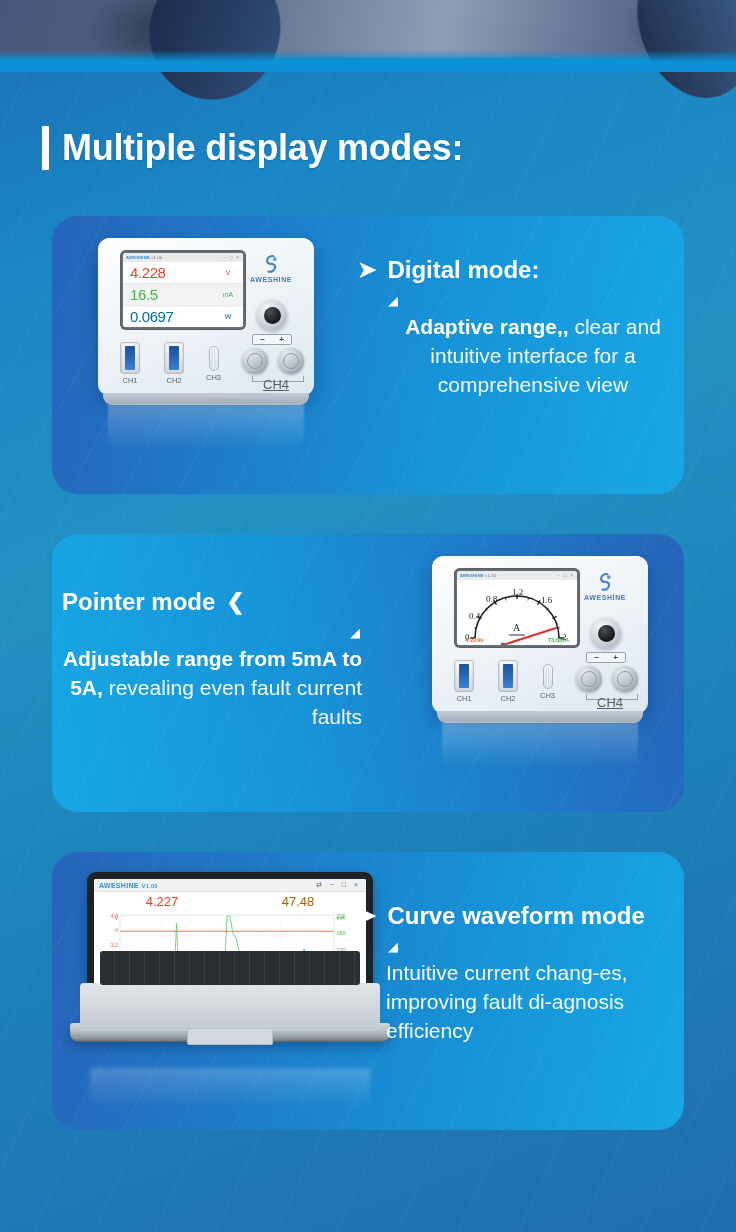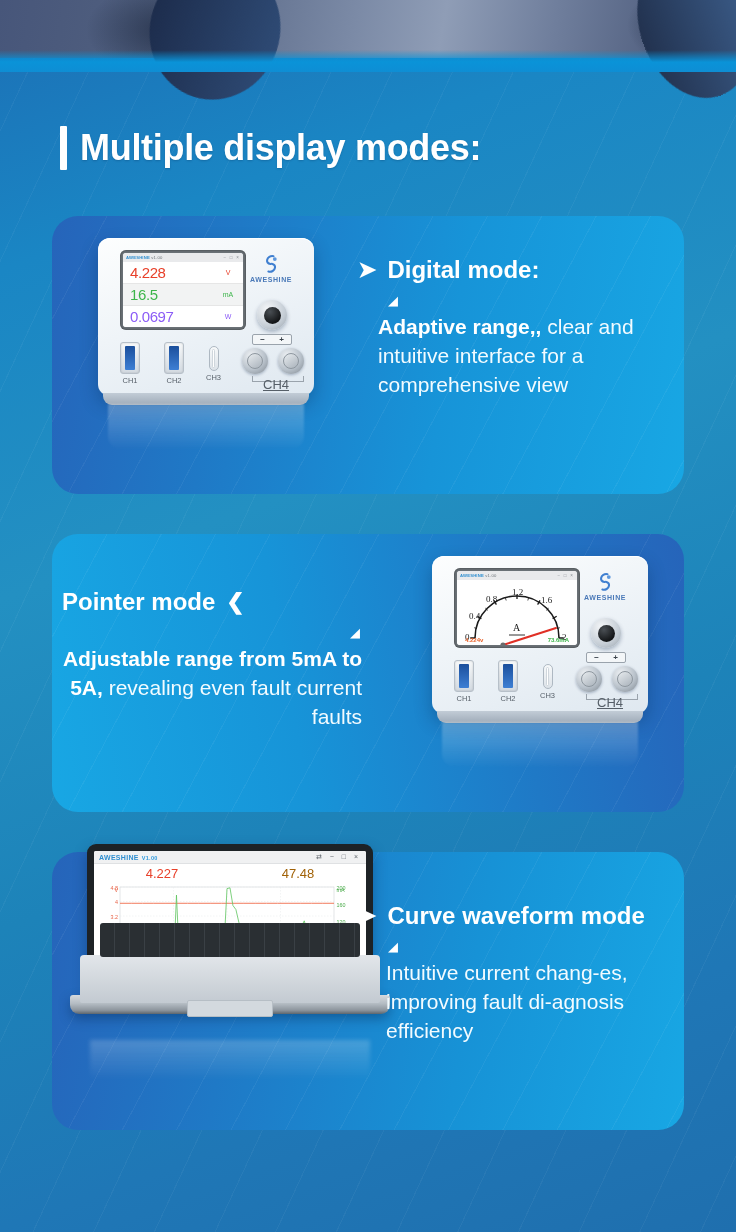--- a/index.html
+++ b/index.html
@@ -44,21 +44,21 @@
     background:linear-gradient(90deg,#22324f,#3a5a86);
     transform:rotate(-20deg);
   }
   #strip-fade{
     position:absolute; left:0; top:50px; width:736px; height:22px;
     background:linear-gradient(180deg, rgba(0,140,210,0) 0%, #0a93d8 55%, #0e8ed4 100%);
   }
 
   
   #headline{
-    position:absolute; left:60px; top:126px;
+    position:absolute; left:42px; top:126px;
     display:flex; align-items:center; gap:13px;
   }
   #headline .bar{ width:7px; height:44px; background:#fff; border-radius:1px; }
   #headline .txt{
     color:#fff; font-size:36px; font-weight:bold; letter-spacing:-.3px;
     text-shadow:0 1px 2px rgba(0,40,80,.25);
   }
 
   
   .card{
@@ -87,21 +87,21 @@
   .arrow{ font-size:22px; line-height:1; font-weight:bold; }
   .subarrow{ font-size:13px; line-height:1; display:block; }
   .body-txt{
     font-size:21px; line-height:1.37; font-weight:300; color:#f2fbff;
     margin-top:6px;
   }
   .body-txt b{ font-weight:bold; color:#fff; }
 
   #t1{ left:358px; top:256px; width:322px; }
   #t1 .subarrow{ margin:10px 0 0 30px; }
-  #t1 .body-txt{ margin-left:20px; }
+  #t1 .body-txt{ margin-left:28px;text-align:center; }
   #t2{ left:62px; top:588px; width:322px; text-align:right; }
   #t2 .subarrow{ margin:10px 24px 0 0; }
   #t2 .body-txt{ margin-right:22px; }
   #t3{ left:358px; top:902px; width:324px; }
   #t3 .subarrow{ margin:10px 0 0 30px; }
   #t3 .body-txt{ margin-left:28px; }
 
   
   .device{ position:absolute; }
   .dev-body{
@@ -137,21 +137,21 @@
   .scr-bar .w{ font-size:4.5px; color:#8b9096; letter-spacing:1.2px; }
   .readout{ flex:1; display:flex; flex-direction:column; }
   .rd-row{
     flex:1; display:flex; align-items:center; border-bottom:1px solid #e6e6e6;
     padding:0 5px 0 7px; background:#fff;
   }
   .rd-row:nth-child(2){ background:#f2f3f3; }
   .rd-row:last-child{ border-bottom:none; }
   .rd-val{ flex:1; font-size:15px; letter-spacing:-.4px; }
   .rd-unit{ font-size:7px; width:20px; text-align:center; }
-  .c-v{ color:#e8402a; } .c-a{ color:#3db54a; } .c-w{ color:#8b5cf6; }
+  .c-v{ color:#e8402a; } .c-a{ color:#3db54a; } .c-w{ color:#0369a1; }
 
   
   .logo{ position:absolute; right:14px; top:16px; width:58px; text-align:center; }
   .logo svg{ display:block; margin:0 auto; }
   .logo .nm{ font-size:7px; font-weight:bold; color:#4a79b8; letter-spacing:.6px; margin-top:2px; }
 
   
   .knob{
     position:absolute; right:27px; top:62px; width:30px; height:30px; border-radius:50%;
     background:radial-gradient(circle at 35% 30%,#f4f6f8,#c6ced6 60%,#9aa4ae);
@@ -200,21 +200,21 @@
   .brk{ position:absolute; border:1px solid #9aa3ac; border-top:none; height:6px; }
 
   
   .gauge-area{ flex:1; position:relative; background:#fff; }
   .gauge-svg{ position:absolute; left:0; top:0; }
   .g-read{ position:absolute; bottom:2px; font-size:6px; font-weight:bold; }
   .g-v{ left:8px; color:#e8622a; }
   .g-a{ right:8px; color:#3db54a; }
 
   
-  #laptop{ position:absolute; left:70px; top:844px; width:320px; }
+  #laptop{ position:absolute; left:70px; top:872px; width:320px; }
   .lid{
     width:286px; margin:0 auto; height:152px; background:#1d2226;
     border-radius:9px 9px 3px 3px; padding:7px 7px 9px;
     box-shadow:0 6px 14px rgba(0,30,70,.35);
   }
   .lcd{ width:100%; height:100%; background:#fff; border-radius:2px; overflow:hidden; display:flex; flex-direction:column; }
   .lcd-bar{
     height:13px; background:#f0f1f2; border-bottom:1px solid #dfe1e3;
     display:flex; align-items:center; justify-content:space-between; padding:0 5px; flex:none;
   }

